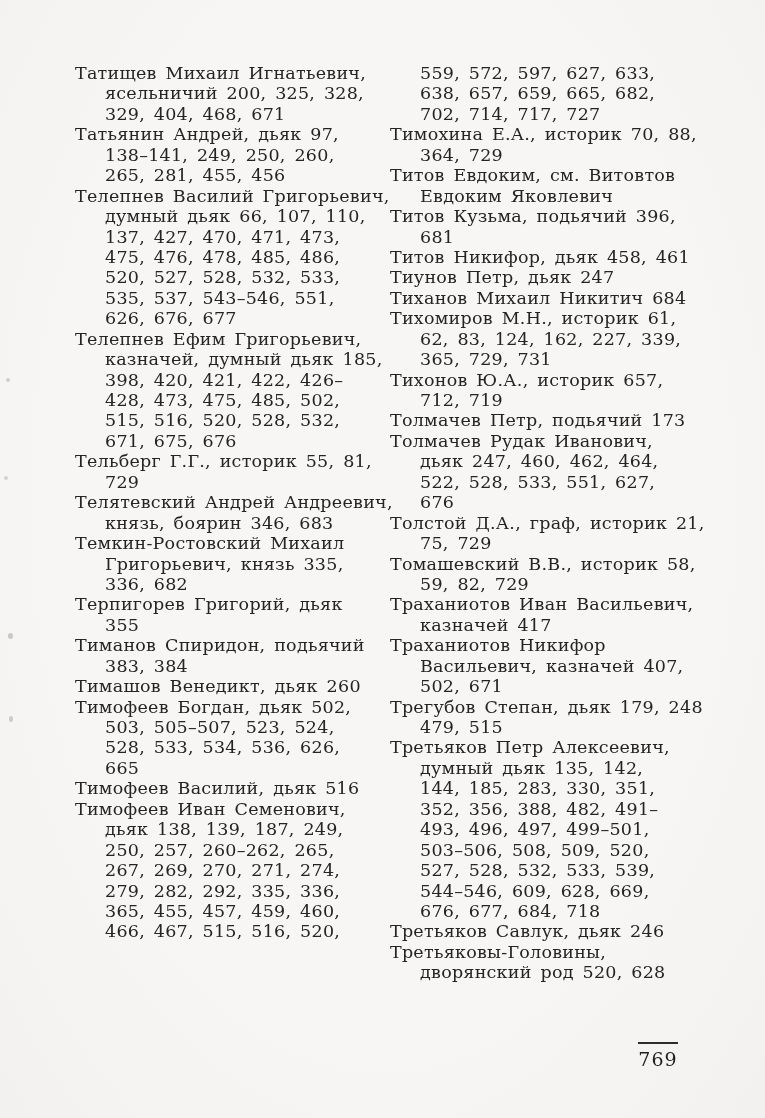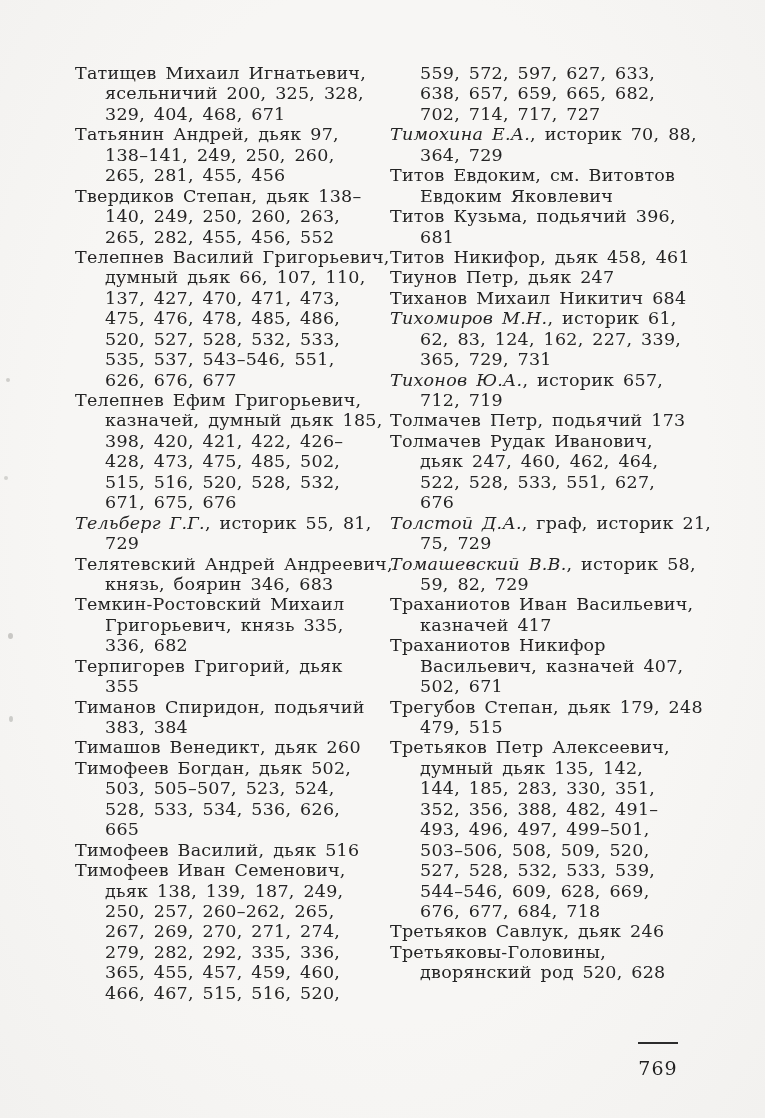--- a/index.html
+++ b/index.html
@@ -24,28 +24,28 @@
     line-height: 20.45px;
     letter-spacing: 0.25px;
     word-spacing: 3px;
     white-space: nowrap;
   }
   .col-left  { left: 75px;  width: 302px; }
   .col-right { left: 390px; width: 315px; }
   .entry { margin: 0; padding: 0; }
   .line { height: 20.45px; }
   .line.cont { padding-left: 30px; }
-  .it { font-style: italic; }
+  .it { }
   .pagenum-wrap {
     position: absolute;
     left: 638px;
     top: 1042px;
     width: 40px;
     border-top: 2px solid #2c2c2c;
-    padding-top: 13px;
+    padding-top: 4px;
     text-align: center;
   }
   .pagenum {
     font-size: 19px;
     letter-spacing: 1px;
     color: #1f1f1f;
   }
   .speck {
     position: absolute;
     border-radius: 50%;
@@ -67,25 +67,20 @@
   <div class="col col-left" id="col-left">
       <div class="entry">
         <div class="line lead"><span>Татищев Михаил Игнатьевич,</span></div>
         <div class="line cont">ясельничий 200, 325, 328,</div>
         <div class="line cont">329, 404, 468, 671</div>
       </div>
       <div class="entry">
         <div class="line lead"><span>Татьянин Андрей, дьяк 97,</span></div>
         <div class="line cont">138–141, 249, 250, 260,</div>
         <div class="line cont">265, 281, 455, 456</div>
-      </div>
-      <div class="entry">
-        <div class="line lead"><span>Твердиков Степан, дьяк 138–</span></div>
-        <div class="line cont">140, 249, 250, 260, 263,</div>
-        <div class="line cont">265, 282, 455, 456, 552</div>
       </div>
       <div class="entry">
         <div class="line lead"><span>Телепнев Василий Григорьевич,</span></div>
         <div class="line cont">думный дьяк 66, 107, 110,</div>
         <div class="line cont">137, 427, 470, 471, 473,</div>
         <div class="line cont">475, 476, 478, 485, 486,</div>
         <div class="line cont">520, 527, 528, 532, 533,</div>
         <div class="line cont">535, 537, 543–546, 551,</div>
         <div class="line cont">626, 676, 677</div>
       </div>

